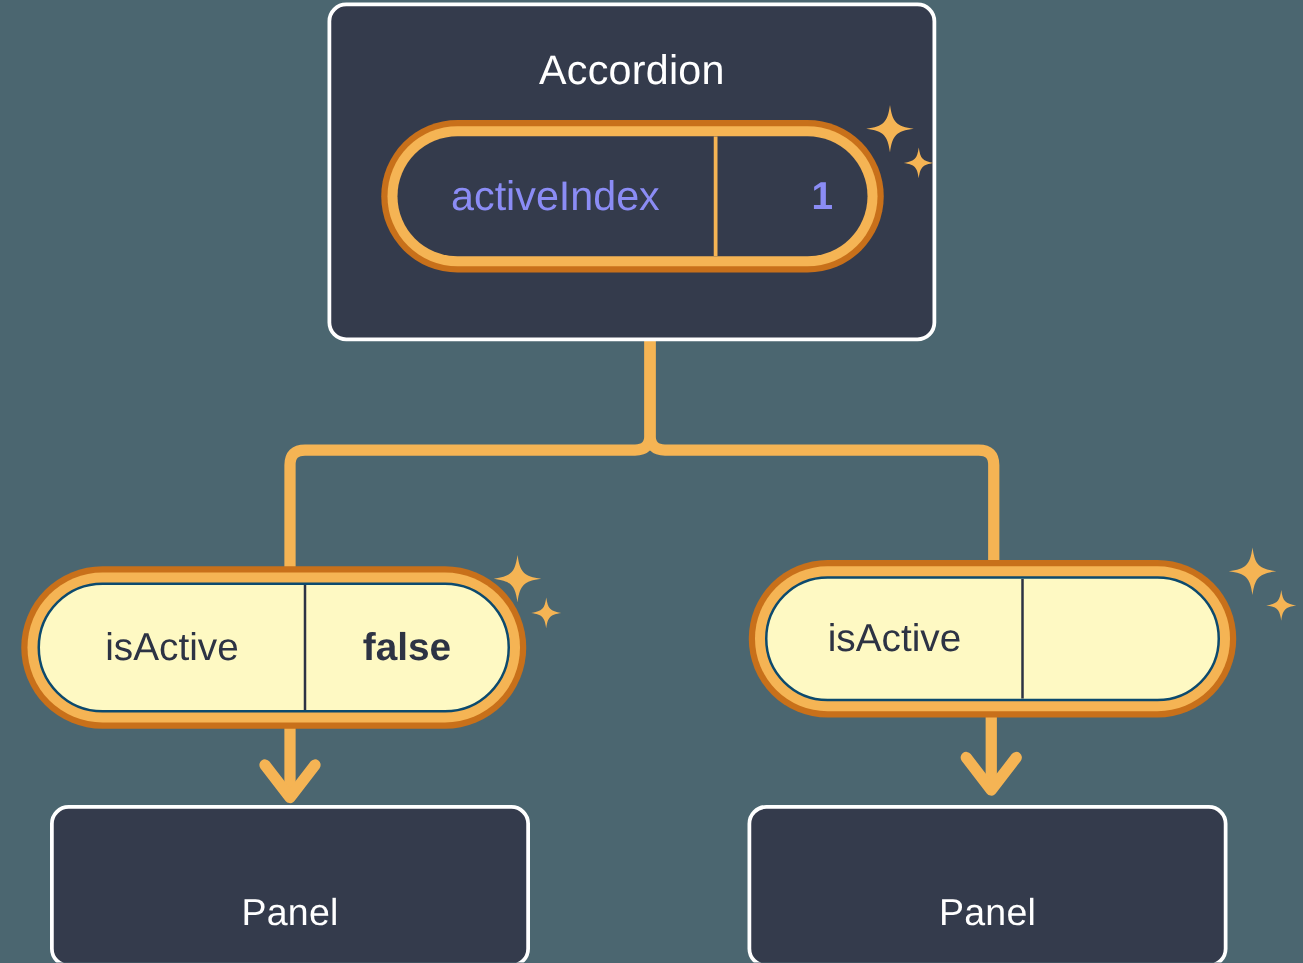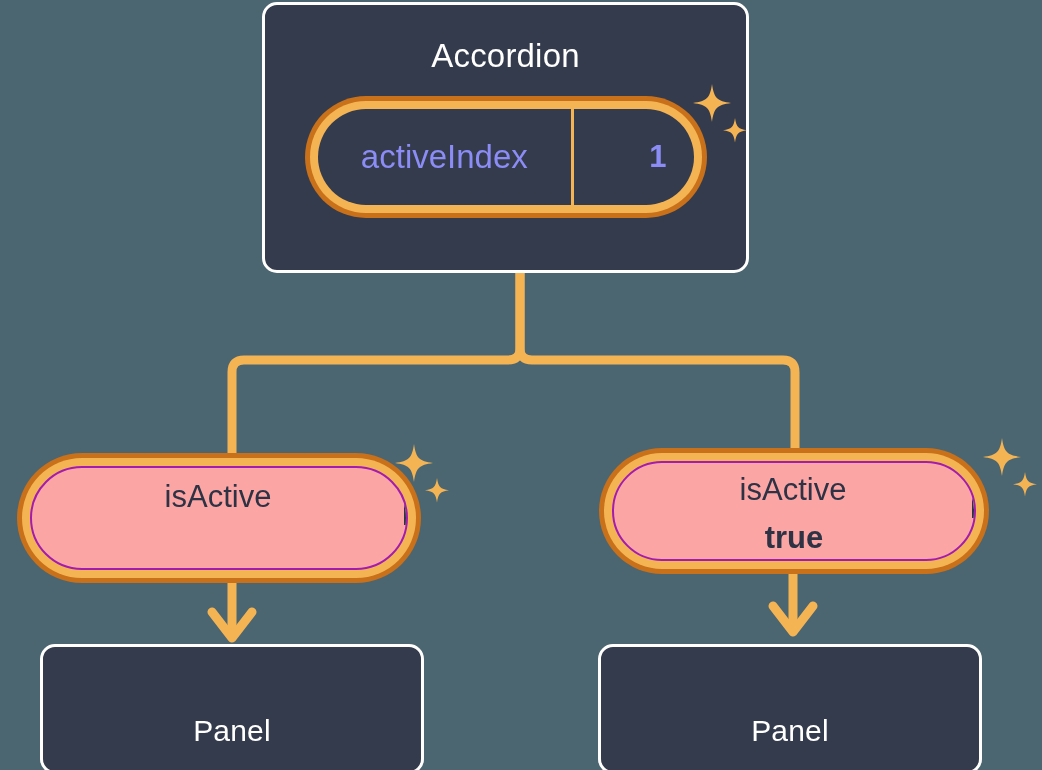--- a/index.html
+++ b/index.html
@@ -115,23 +115,22 @@
   }
   .pill-dark .pill-val {
     color: #8b8cf5;
     font-size: 31px;
     font-weight: bold;
     flex: 1 1 auto;
   }
 
   
   .pill-purple .pill-inner {
-    background: #fca5a5;
-    border: 2px solid #a21caf;
-    flex-direction: column;
+    background: #fef9c3;
+    border: 2px solid #0c4a6e;
   }
   .pill-purple .pill-key {
     color: #2d3344;
     font-size: 31px;
     font-weight: 400;
     flex: 0 0 57%;
     border-right: 2px solid #2d3344;
   }
   .pill-purple .pill-val {
     color: #2d3344;
@@ -195,40 +194,40 @@
     <svg width="60" height="70" viewBox="0 0 60 70">
       <path d="M22,2 C24,16 27,19 41,21 C27,23 24,26 22,40 C20,26 17,23 3,21 C17,19 20,16 22,2 Z" fill="#f5b454"></path>
       <path d="M45,36 C46.3,45 48.2,47 57,48.3 C48.2,49.6 46.3,51.5 45,60.5 C43.7,51.5 41.8,49.6 33,48.3 C41.8,47 43.7,45 45,36 Z" fill="#f5b454"></path>
     </svg>
   </div>
 
   <div class="pill-outer pill-purple" id="pill-is-active-left">
     <div class="pill-mid">
       <div class="pill-inner">
         <div class="pill-key">isActive</div>
+        <div class="pill-val">false</div>
       </div>
     </div>
   </div>
 
   <div class="sparkle-group" id="sparkle-left-pill">
     <svg width="60" height="70" viewBox="0 0 60 70">
       <path d="M22,2 C24,16 27,19 41,21 C27,23 24,26 22,40 C20,26 17,23 3,21 C17,19 20,16 22,2 Z" fill="#f5b454"></path>
       <path d="M45,36 C46.3,45 48.2,47 57,48.3 C48.2,49.6 46.3,51.5 45,60.5 C43.7,51.5 41.8,49.6 33,48.3 C41.8,47 43.7,45 45,36 Z" fill="#f5b454"></path>
     </svg>
   </div>
 
   <div class="card panel-card" id="panel-left">
     <div class="card-title">Panel</div>
   </div>
 
   <div class="pill-outer pill-purple" id="pill-is-active-right">
     <div class="pill-mid">
       <div class="pill-inner">
         <div class="pill-key">isActive</div>
-        <div class="pill-val">true</div>
       </div>
     </div>
   </div>
 
   <div class="sparkle-group" id="sparkle-right-pill">
     <svg width="60" height="70" viewBox="0 0 60 70">
       <path d="M22,2 C24,16 27,19 41,21 C27,23 24,26 22,40 C20,26 17,23 3,21 C17,19 20,16 22,2 Z" fill="#f5b454"></path>
       <path d="M45,36 C46.3,45 48.2,47 57,48.3 C48.2,49.6 46.3,51.5 45,60.5 C43.7,51.5 41.8,49.6 33,48.3 C41.8,47 43.7,45 45,36 Z" fill="#f5b454"></path>
     </svg>
   </div>

